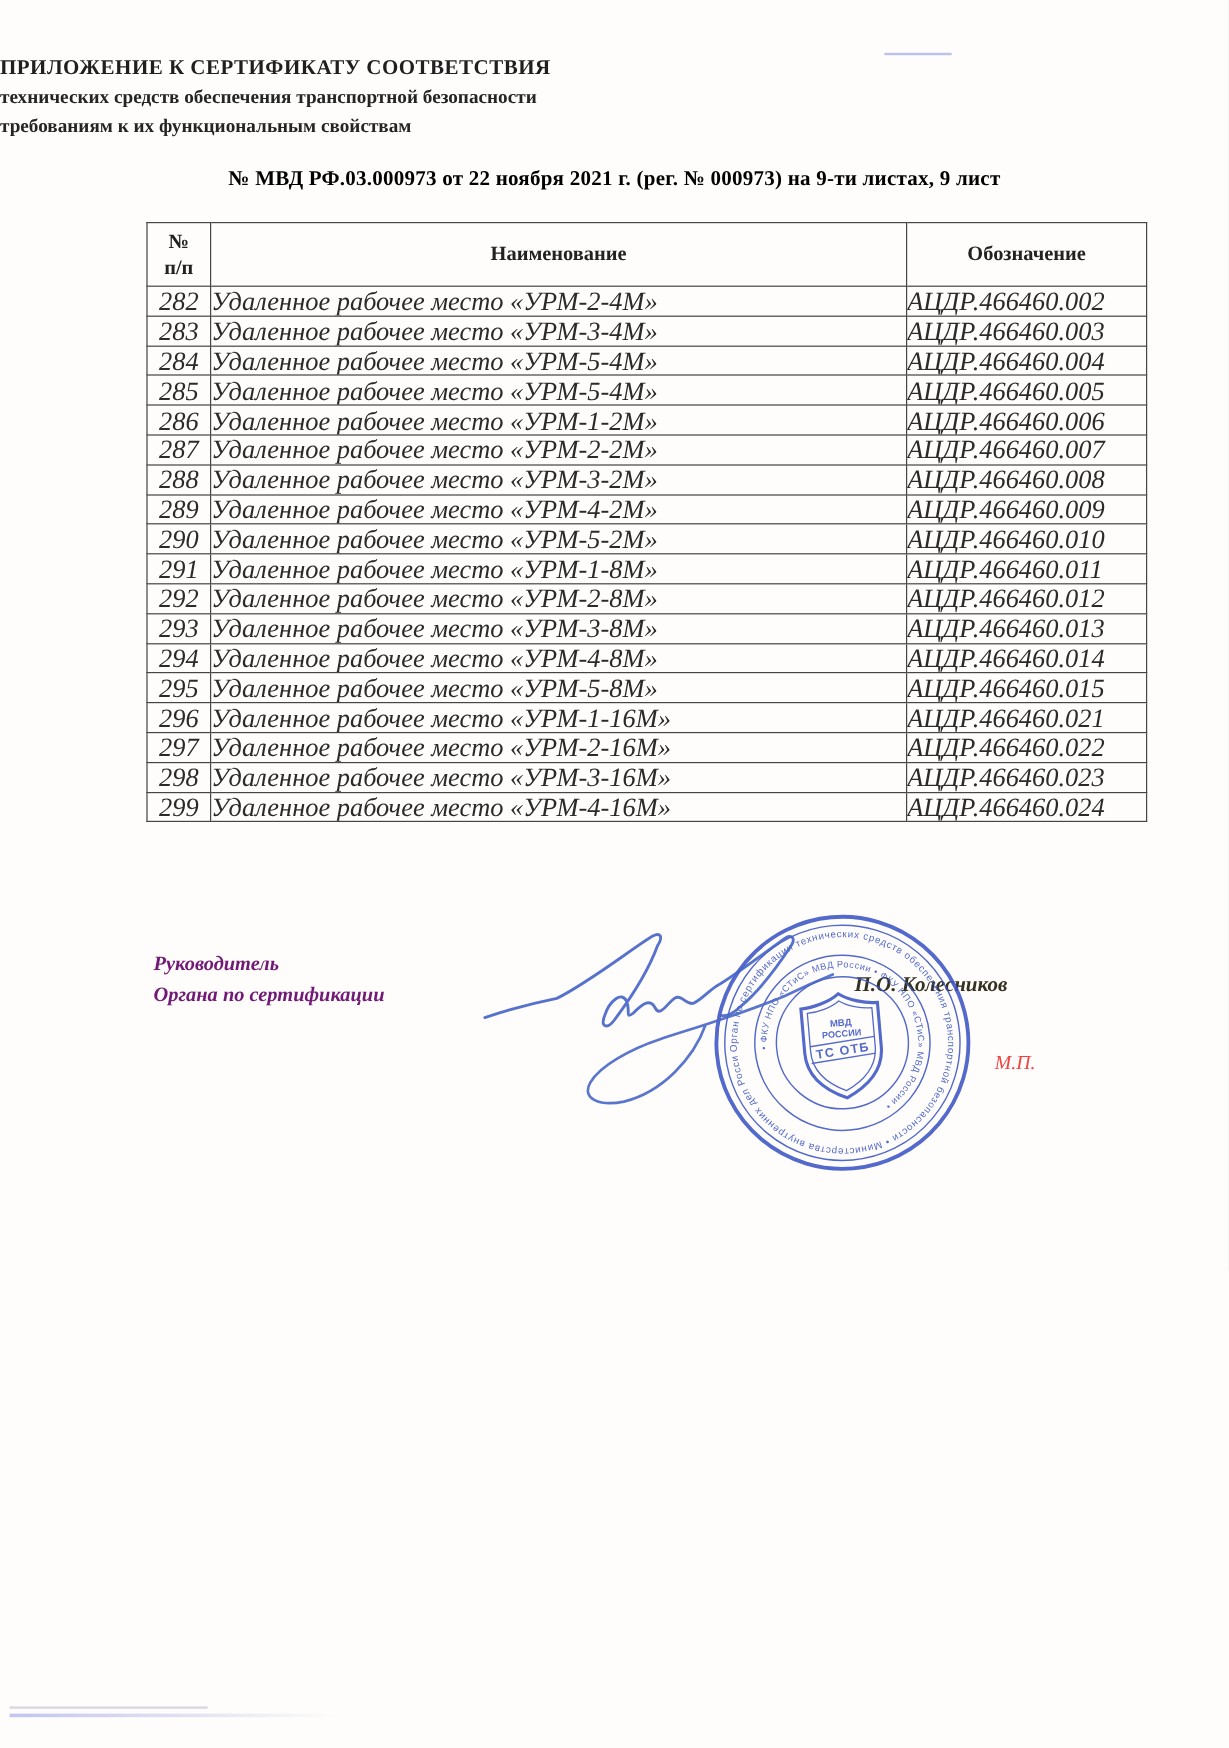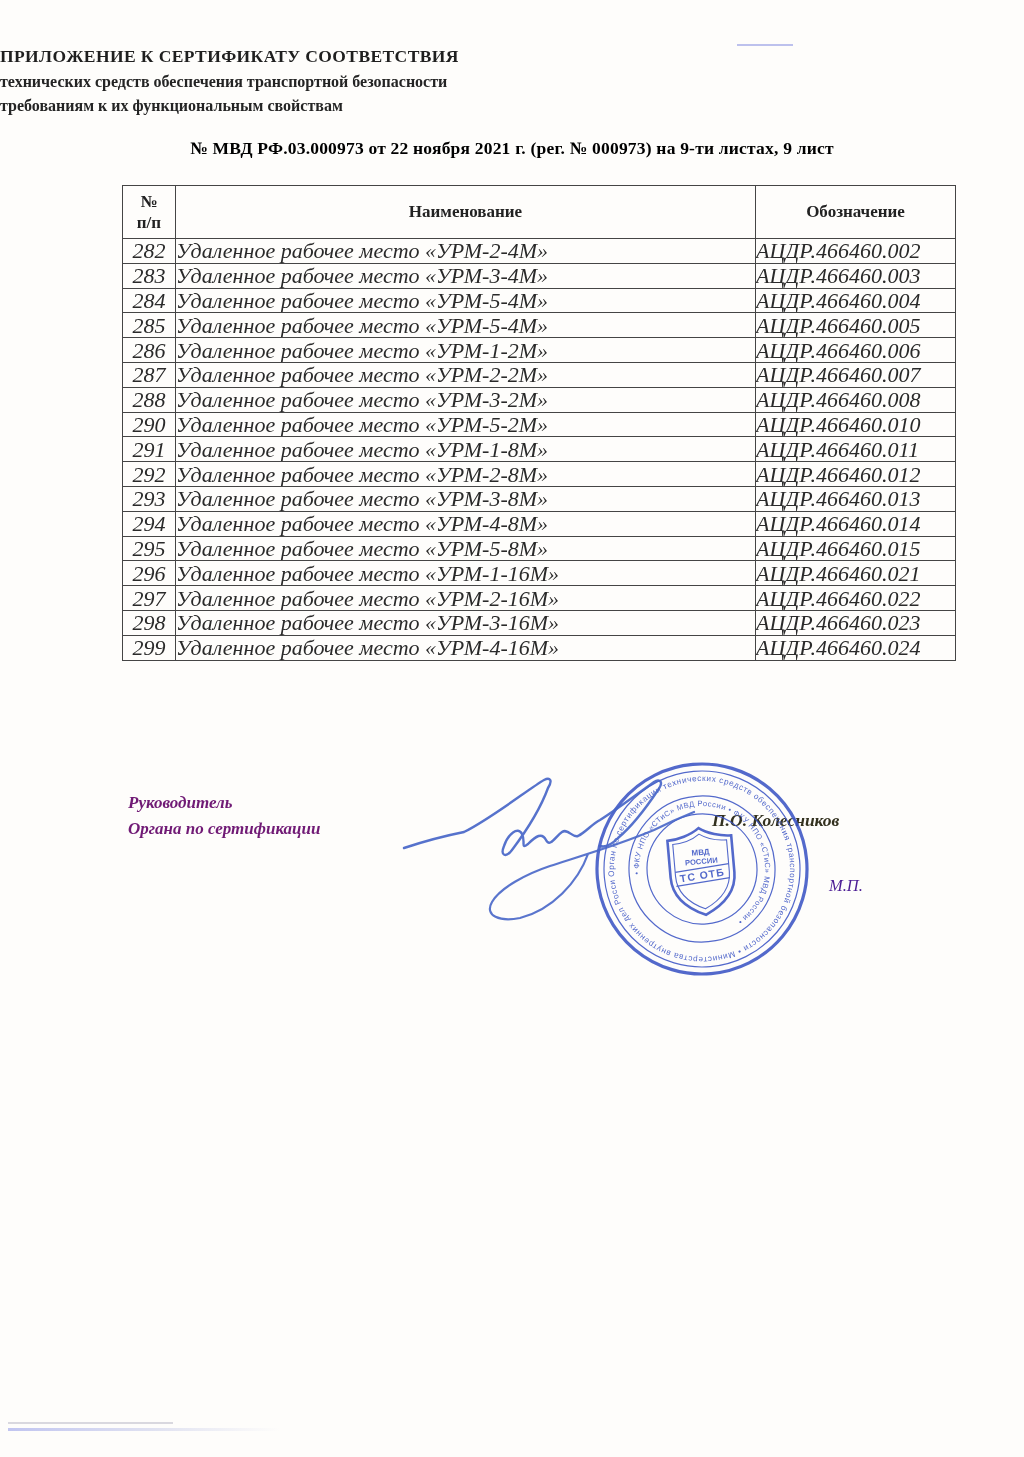--- a/index.html
+++ b/index.html
@@ -41,21 +41,21 @@
     font-size:17px; font-weight:bold; font-style:italic;
     color:#701a75; line-height:1.55; z-index:1;
   }
   .signer-name {
     position:absolute; left:712px; top:810px;
     font-size:17.5px; font-weight:bold; font-style:italic;
     color:#33311f; z-index:1; white-space:nowrap;
   }
   .mp-mark {
     position:absolute; left:829px; top:876px;
-    font-size:16.5px; font-style:italic; color:#4c1d95; z-index:1;
+    font-size:16.5px; font-style:italic; color:#ef4444; z-index:1;
   }
   .stamp-svg {
     position:absolute; left:588px; top:751px; z-index:2;
     filter:blur(.35px); opacity:.88;
   }
   .signature-svg { position:absolute; left:392px; top:770px; z-index:3; }
   
   .artifact { position:absolute; pointer-events:none; }
   .art-title { left:737px; top:44px; width:56px; height:2px; background:#7b86e0; opacity:.5; }
   .art-bot1  { left:8px;  top:1422px; width:165px; height:2px; background:#b9b9c9; opacity:.55; }
@@ -124,20 +124,25 @@
           <td class="c-num">287</td>
           <td class="c-name">Удаленное рабочее место «УРМ-2-2М»</td>
           <td class="c-des">АЦДР.466460.007</td>
         </tr>
         <tr>
           <td class="c-num">288</td>
           <td class="c-name">Удаленное рабочее место «УРМ-3-2М»</td>
           <td class="c-des">АЦДР.466460.008</td>
         </tr>
         <tr>
+          <td class="c-num">289</td>
+          <td class="c-name">Удаленное рабочее место «УРМ-4-2М»</td>
+          <td class="c-des">АЦДР.466460.009</td>
+        </tr>
+        <tr>
           <td class="c-num">290</td>
           <td class="c-name">Удаленное рабочее место «УРМ-5-2М»</td>
           <td class="c-des">АЦДР.466460.010</td>
         </tr>
         <tr>
           <td class="c-num">291</td>
           <td class="c-name">Удаленное рабочее место «УРМ-1-8М»</td>
           <td class="c-des">АЦДР.466460.011</td>
         </tr>
         <tr>

